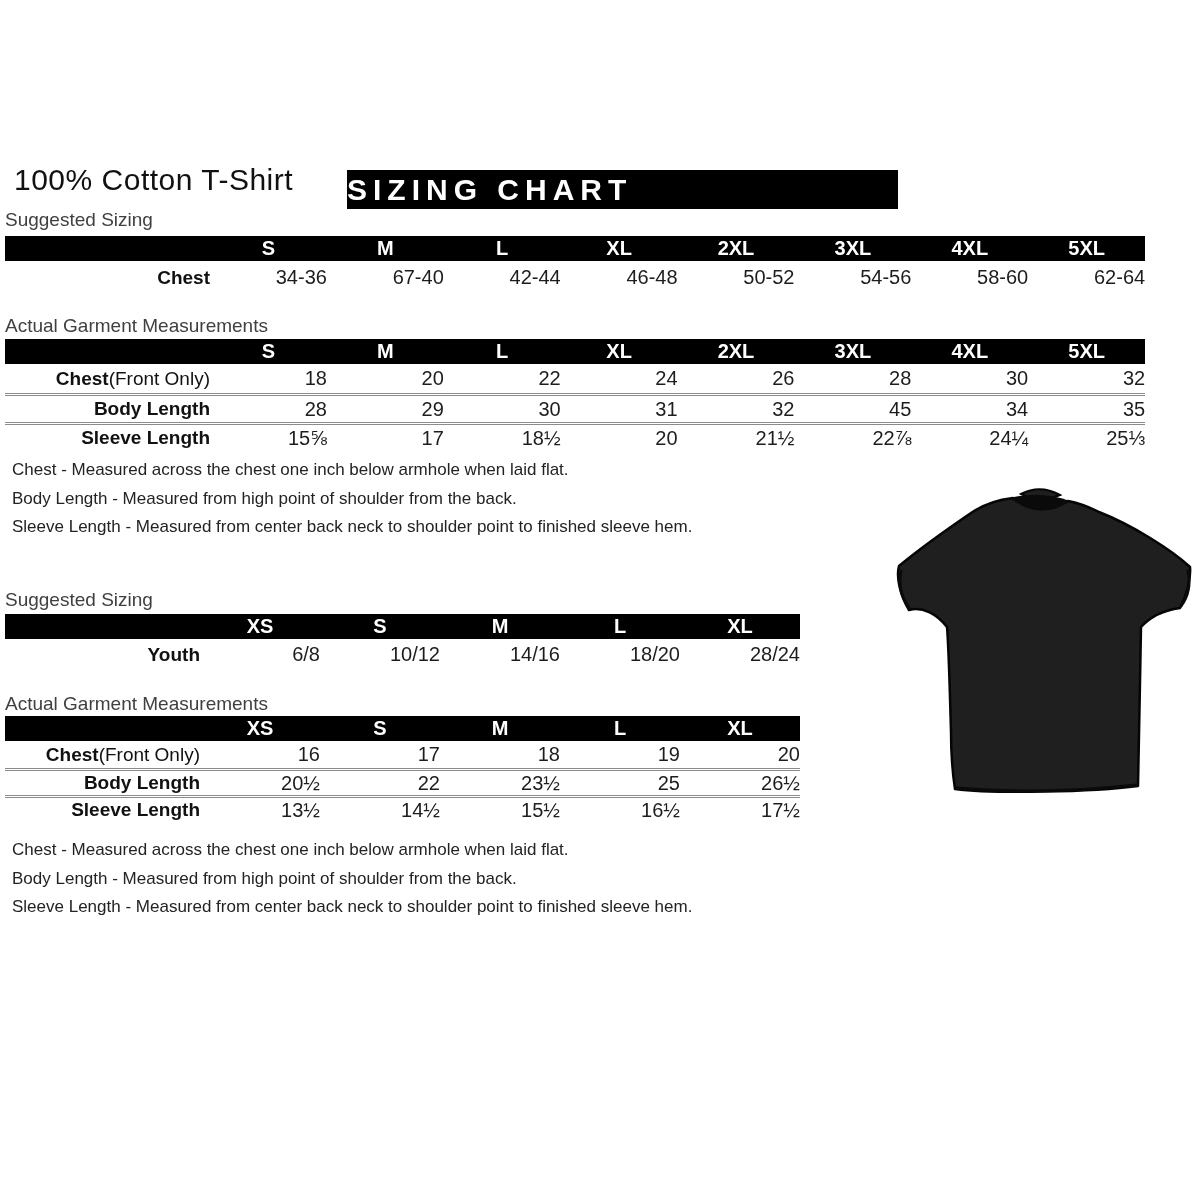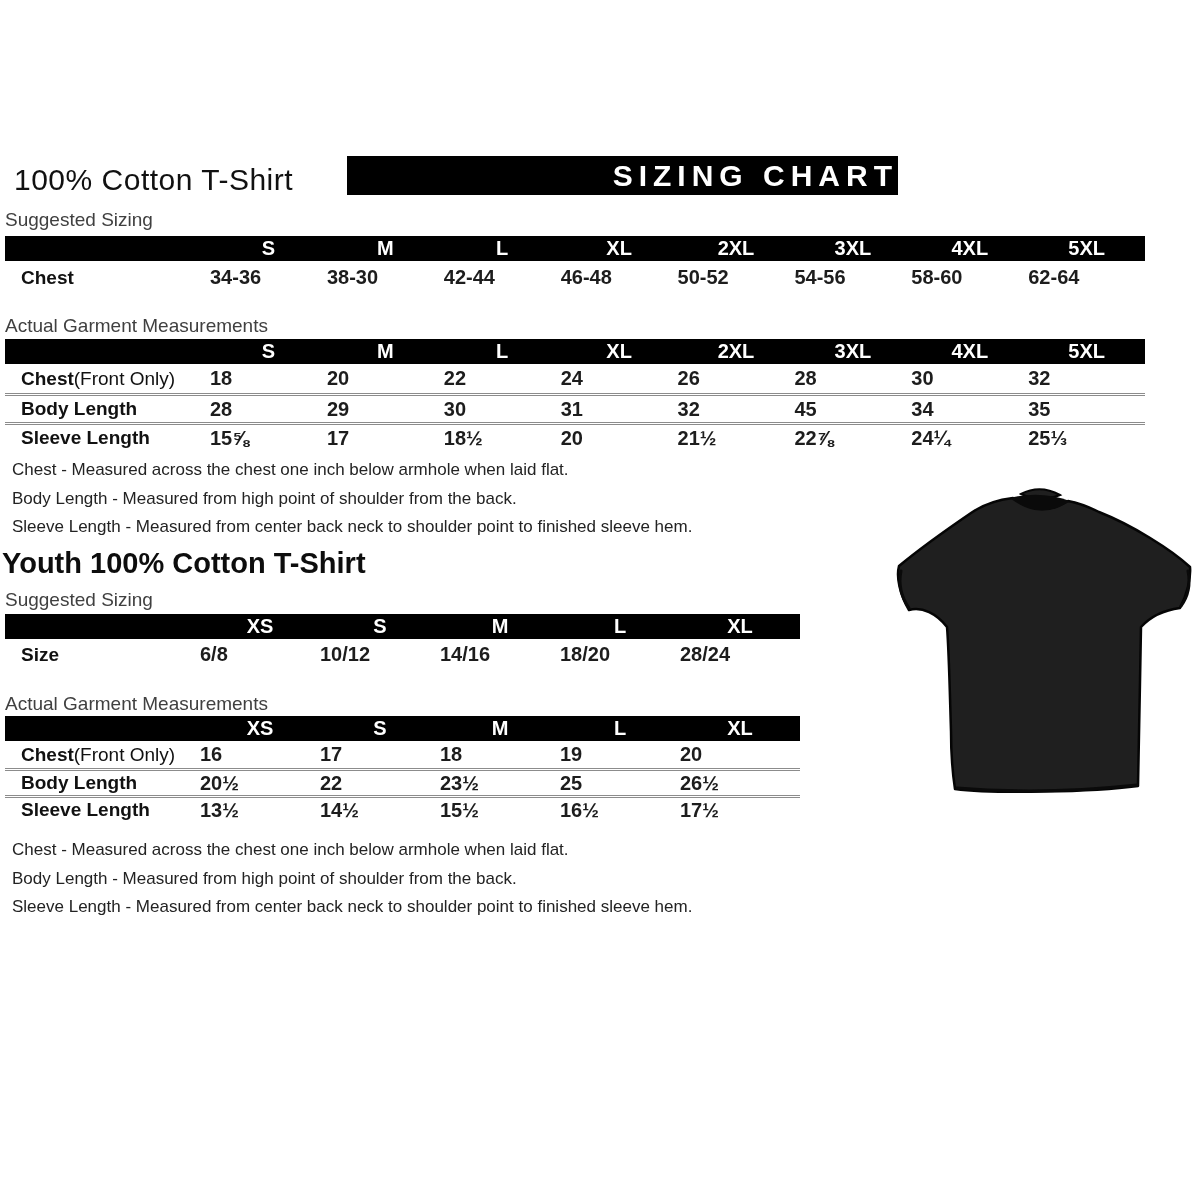--- a/index.html
+++ b/index.html
@@ -2,33 +2,33 @@
 <html><head>
 <meta charset="utf-8">
 <style>
   * { margin:0; padding:0; box-sizing:border-box; }
   html,body { background:#fff; }
   body { font-family:"Liberation Sans", sans-serif; color:#1c1c1c; }
   .canvas { position:relative; width:1200px; height:1200px; background:#ffffff; overflow:hidden;border-radius:14px; }
   .abs { position:absolute; }
 
   .main-title { left:14px; top:163px; font-size:30px; font-weight:400; letter-spacing:0.5px; color:#111; }
-  .banner { left:347px; top:156px; width:551px; height:39px; background:#000; display:flex; align-items:center; justify-content:flex-end; }
+  .banner { left:347px; top:170px; width:551px; height:39px; background:#000; display:flex; align-items:center; justify-content:flex-start; }
   .banner span { color:#fff; font-weight:bold; font-size:30px; letter-spacing:6px; }
 
   .section-label { font-size:19px; color:#404040; }
 
   .tbl { position:absolute; left:5px; }
   .w-adult { width:1140px; }
   .w-youth { width:795px; }
   .trow { display:flex; align-items:center; }
   .hrow { background:#000; height:25px; }
   .hcell { color:#fff; font-weight:bold; font-size:20px; text-align:center; }
-  .vcell { font-size:20px; text-align:left; color:#1d1d1d;font-weight:bold; }
-  .lblcell { text-align:left; padding-left:16px; font-size:19px; color:#111; }
+  .vcell { font-size:20px; text-align:right; color:#1d1d1d; }
+  .lblcell { text-align:right; padding-left:16px; font-size:19px; color:#111; }
   .lbl-b { font-weight:bold; }
   .lbl-note { font-weight:400; }
   .acol { flex:0 0 116.9px; }
   .albl { flex:0 0 205px; }
   .ycol { flex:0 0 120px; }
   .ylbl { flex:0 0 195px; }
   .sep { border-top:3px double #8c8c8c; }
 
   .r33 { height:33px; }
   .r29 { height:29px; }
@@ -60,21 +60,21 @@
       <div class="hcell acol">L</div>
       <div class="hcell acol">XL</div>
       <div class="hcell acol">2XL</div>
       <div class="hcell acol">3XL</div>
       <div class="hcell acol">4XL</div>
       <div class="hcell acol">5XL</div>
     </div>
     <div class="trow r33">
       <div class="lblcell albl lbl-b">Chest</div>
       <div class="vcell acol">34-36</div>
-      <div class="vcell acol">38-30</div>
+      <div class="vcell acol">67-40</div>
       <div class="vcell acol">42-44</div>
       <div class="vcell acol">46-48</div>
       <div class="vcell acol">50-52</div>
       <div class="vcell acol">54-56</div>
       <div class="vcell acol">58-60</div>
       <div class="vcell acol">62-64</div>
     </div>
   </div>
 
   <div class="abs section-label" style="top:315px; left:5px;">Actual Garment Measurements</div>
@@ -127,35 +127,34 @@
       <div class="vcell acol">25⅓</div>
     </div>
   </div>
 
   <div class="abs notes" style="top:456px;">
     <div>Chest - Measured across the chest one inch below armhole when laid flat.</div>
     <div>Body Length - Measured from high point of shoulder from the back.</div>
     <div>Sleeve Length - Measured from center back neck to shoulder point to finished sleeve hem.</div>
   </div>
 
-  <div class="abs youth-title">Youth 100% Cotton T-Shirt</div>
 
   <div class="abs section-label" style="top:589px; left:5px;">Suggested Sizing</div>
 
   <div class="tbl w-youth" style="top:614px;">
     <div class="trow hrow">
       <div class="hcell ylbl"></div>
       <div class="hcell ycol">XS</div>
       <div class="hcell ycol">S</div>
       <div class="hcell ycol">M</div>
       <div class="hcell ycol">L</div>
       <div class="hcell ycol">XL</div>
     </div>
     <div class="trow r31">
-      <div class="lblcell ylbl lbl-b">Size</div>
+      <div class="lblcell ylbl lbl-b">Youth</div>
       <div class="vcell ycol">6/8</div>
       <div class="vcell ycol">10/12</div>
       <div class="vcell ycol">14/16</div>
       <div class="vcell ycol">18/20</div>
       <div class="vcell ycol">28/24</div>
     </div>
   </div>
 
   <div class="abs section-label" style="top:693px; left:5px;">Actual Garment Measurements</div>
 

